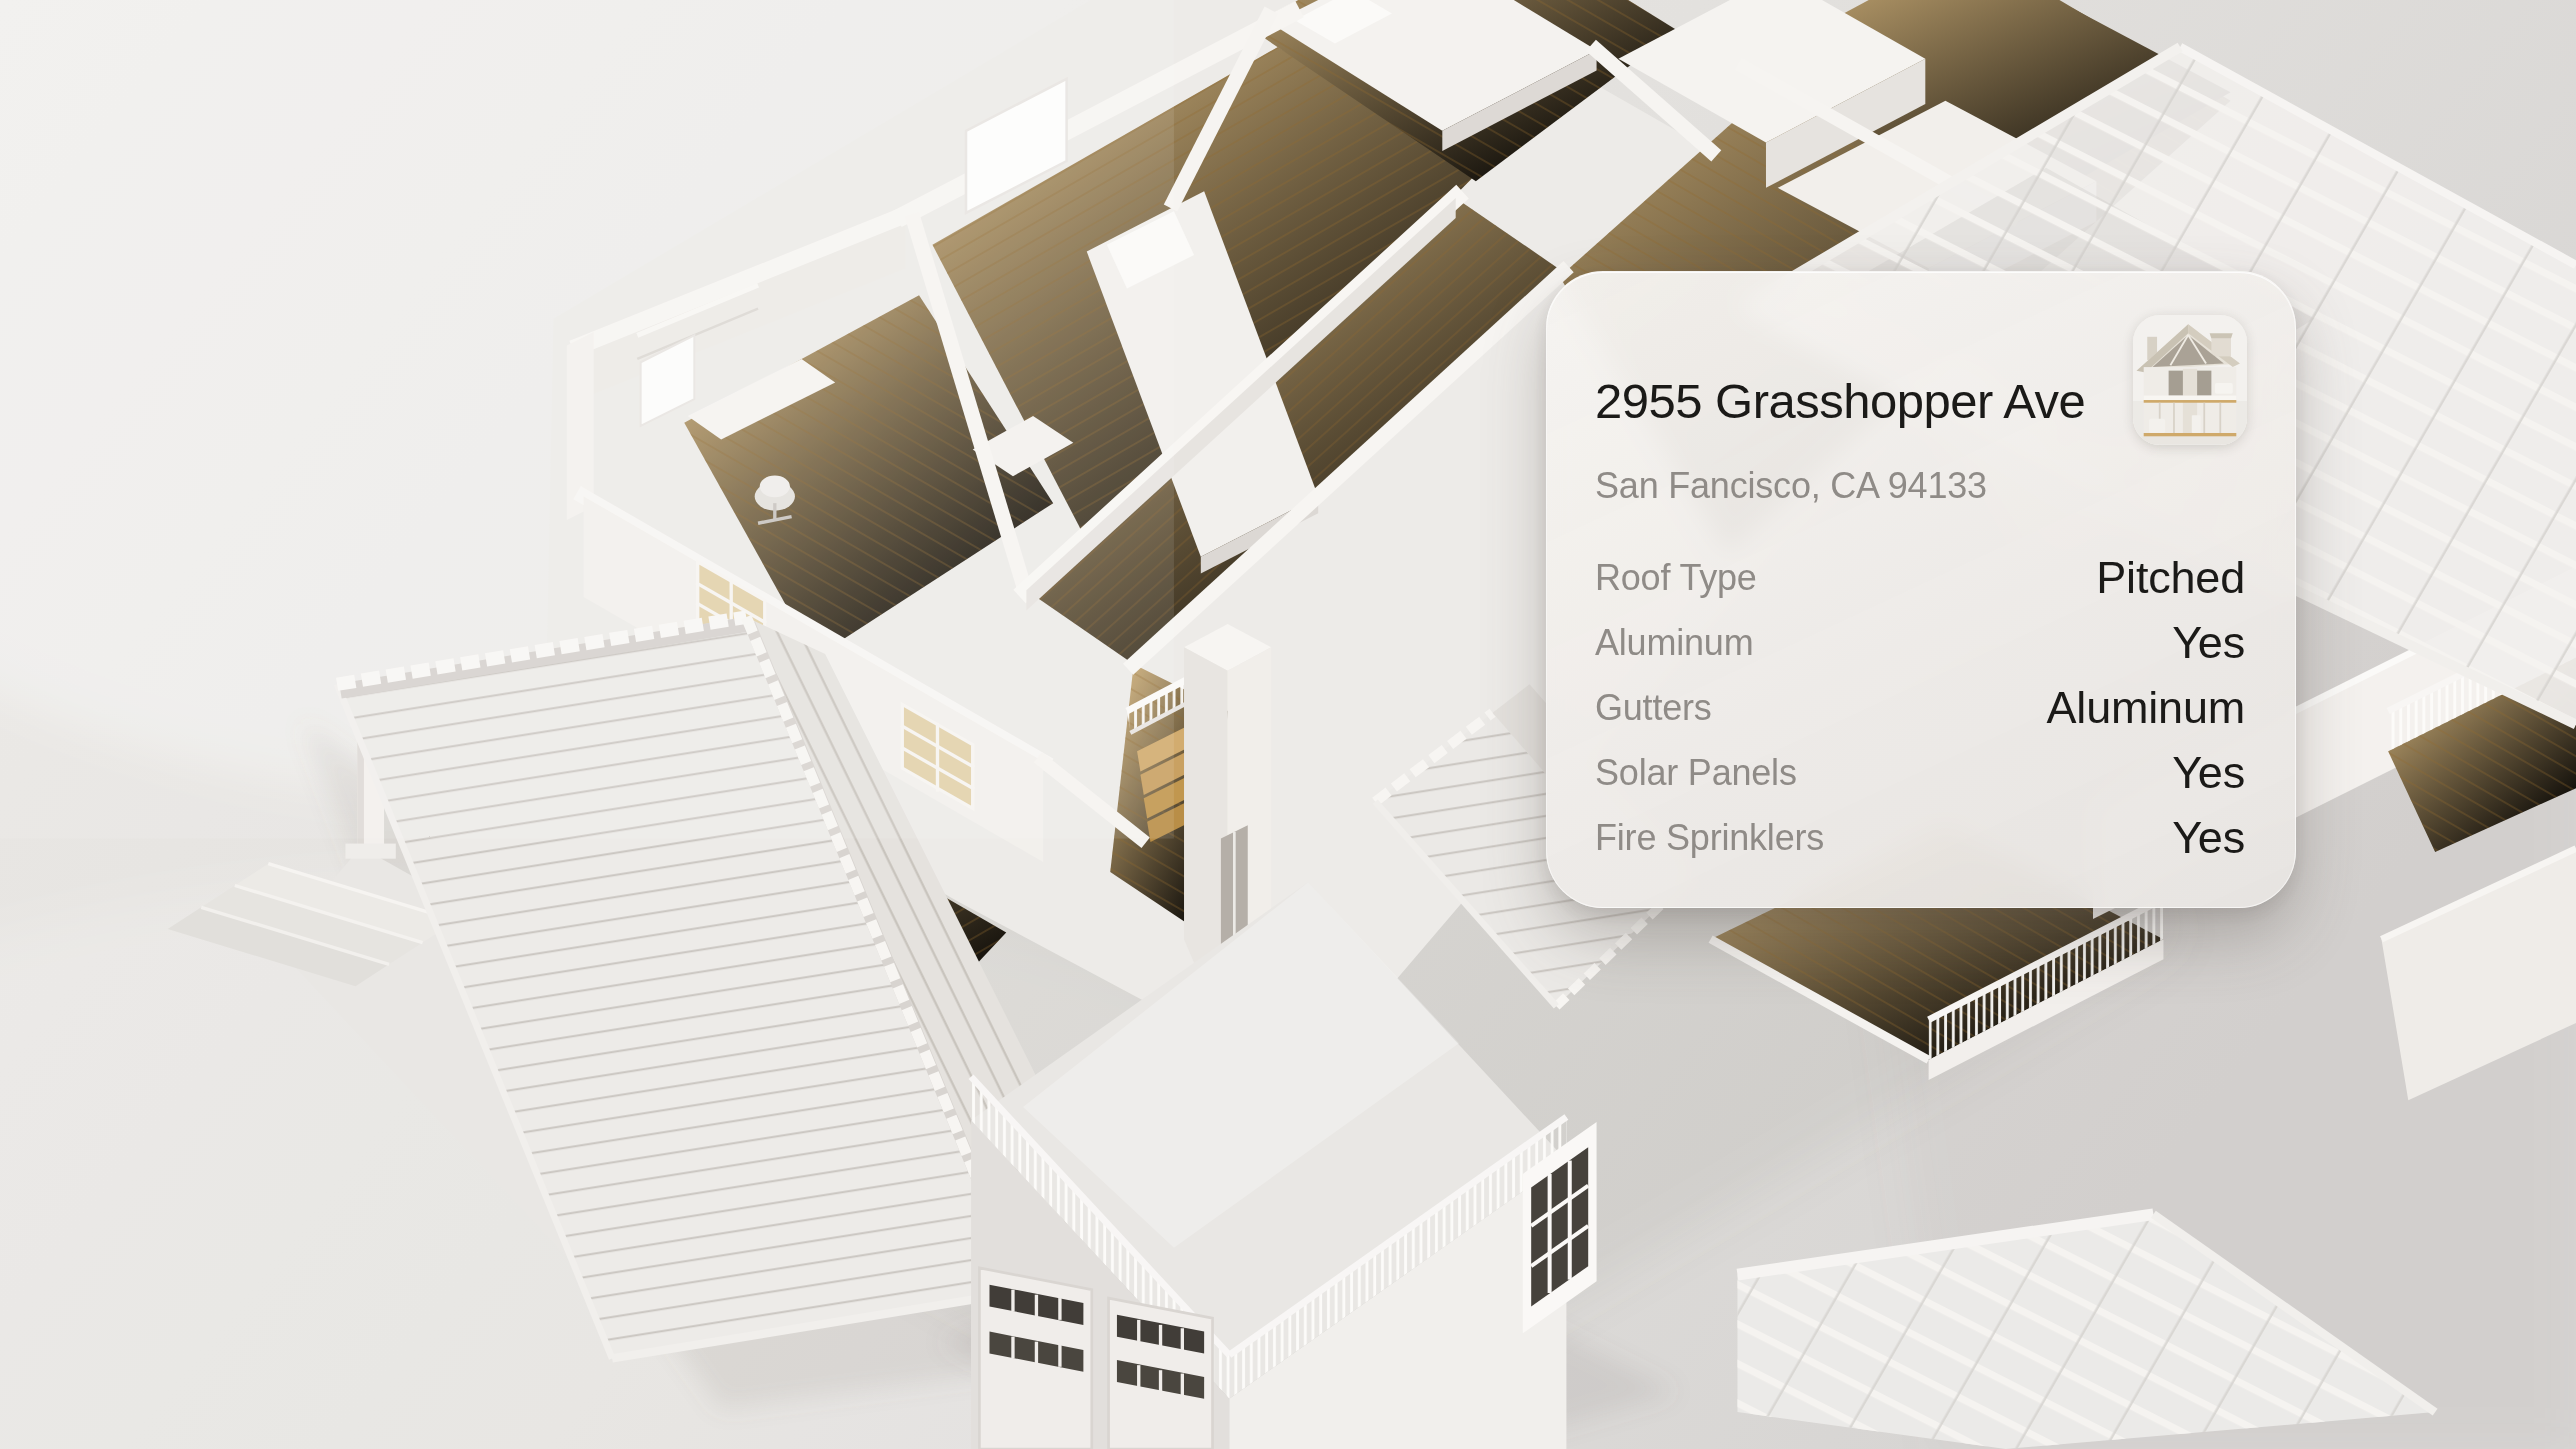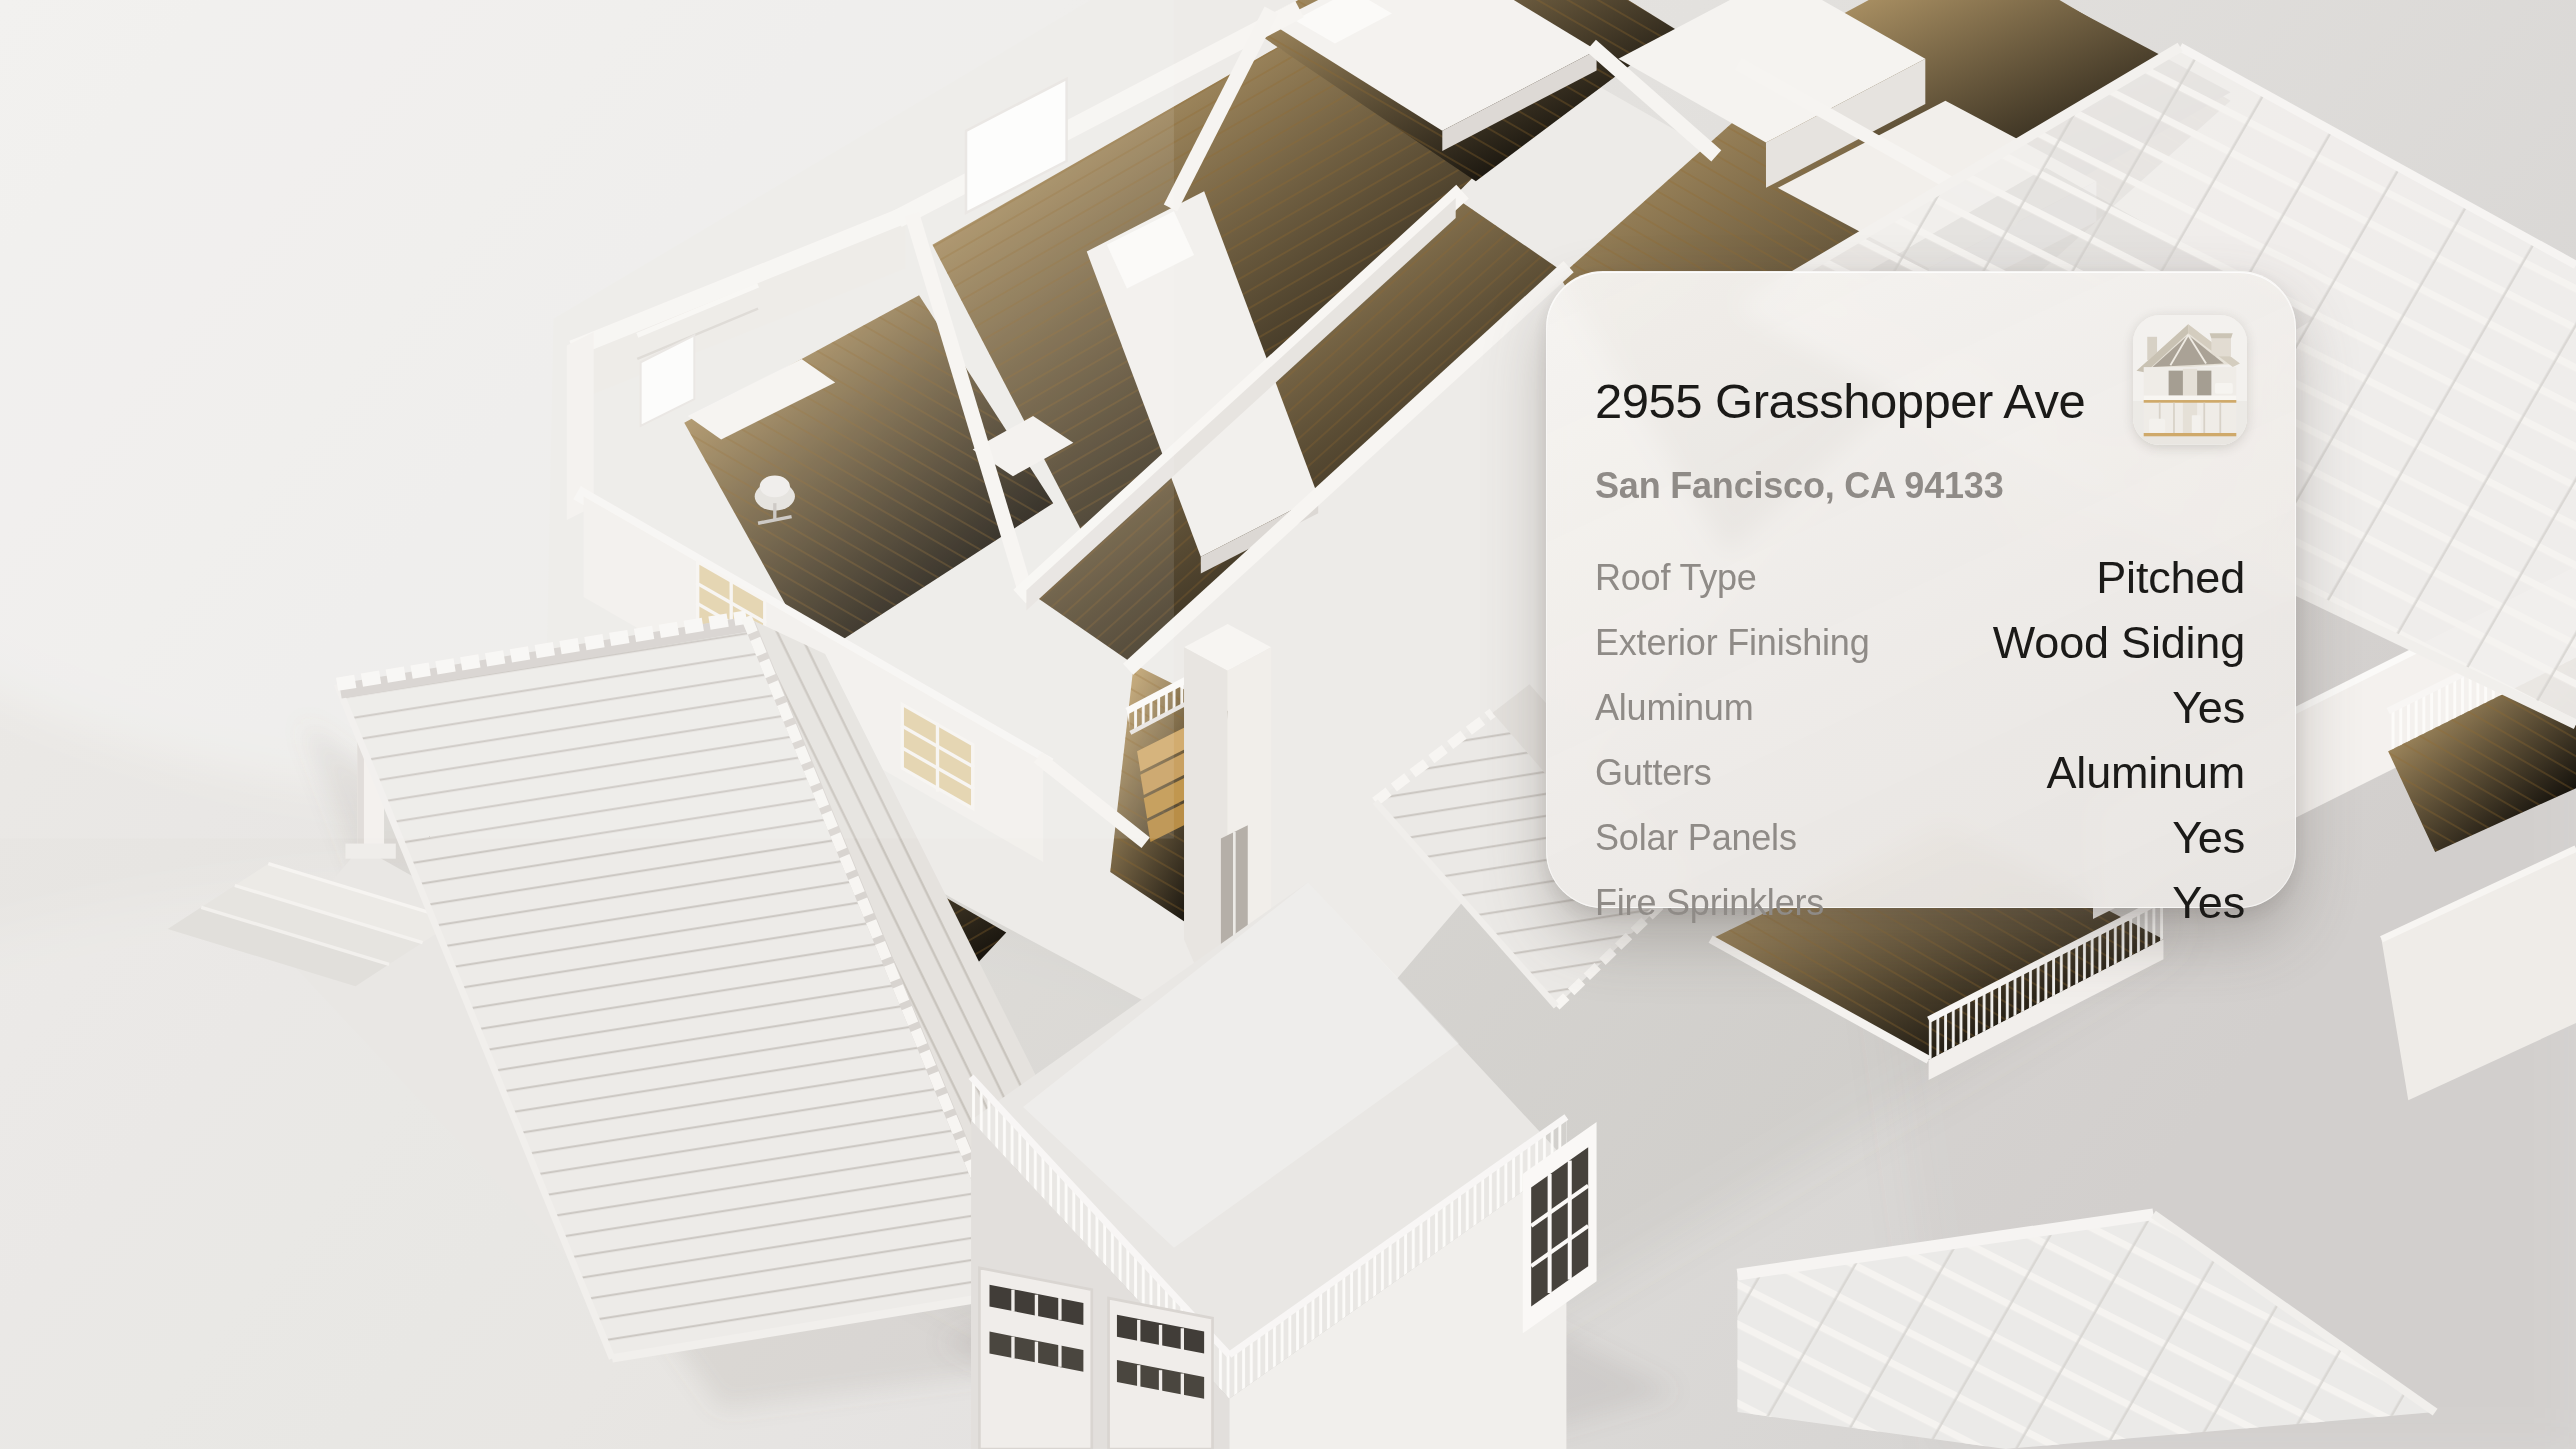--- a/index.html
+++ b/index.html
@@ -21,21 +21,21 @@
     border:0.9px solid rgba(255,255,255,0.55);
     backdrop-filter:blur(12.5px);
   }
   .card-title{
     font-size:49px;line-height:57px;letter-spacing:-0.5px;
     color:#1b1a18;font-weight:500;
     white-space:nowrap;
   }
   .card-subtitle{
     margin-top:3.6px;font-size:36px;line-height:45px;letter-spacing:-0.2px;
-    color:#8f8b87;font-weight:700;white-space:nowrap;
+    color:#8f8b87;font-weight:400;white-space:nowrap;
   }
   .thumb{
     position:absolute;top:43px;right:48px;width:114px;height:130px;
     border-radius:27px;overflow:hidden;background:#f4f2ef;
     box-shadow:0 2.7px 10.7px rgba(70,64,58,0.18);
   }
   .thumb svg{display:block;width:114px;height:130px;}
   .rows{margin-top:38px;}
   .row{
     height:65px;display:flex;align-items:center;justify-content:space-between;
@@ -398,24 +398,20 @@
 
         <rect x="12" y="132" width="104" height="4" fill="#cfa96a"></rect>
         <rect x="0" y="136" width="128" height="9" fill="#e9e6e1"></rect>
       </svg>
     </span>
 
     <div class="rows">
       <div class="row">
         <span class="lbl">Roof Type</span>
         <span class="val">Pitched</span>
-      </div>
-      <div class="row">
-        <span class="lbl">Exterior Finishing</span>
-        <span class="val">Wood Siding</span>
       </div>
       <div class="row">
         <span class="lbl">Aluminum</span>
         <span class="val">Yes</span>
       </div>
       <div class="row">
         <span class="lbl">Gutters</span>
         <span class="val">Aluminum</span>
       </div>
       <div class="row">

